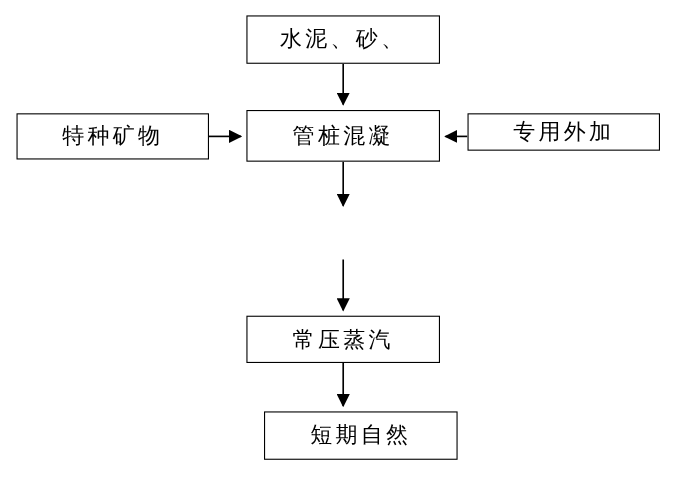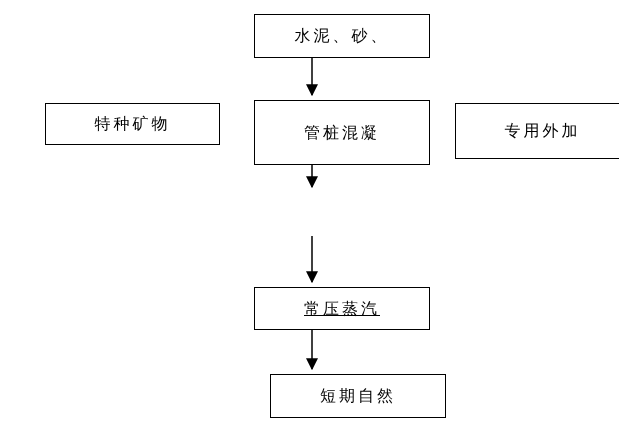--- a/index.html
+++ b/index.html
@@ -24,34 +24,33 @@
     pointer-events: none;
   }
   .node {
     position: absolute;
     box-sizing: border-box;
     border: 1px solid #000000;
     background: #ffffff;
     display: flex;
     align-items: center;
     justify-content: center;
-    font-size: 16px;
+    font-size: 20px;
     color: #000000;
     letter-spacing: 3px;
     line-height: 1;
     white-space: nowrap;
-    margin-left: 30px;
   }
   
   .node-cement      { left: 224px; top: 14px;  width: 176px; height: 44px; }
   .node-minerals    { left: 15px;  top: 103px; width: 175px; height: 42px; }
-  .node-concrete    { left: 224px; top: 100px; width: 176px; height: 65px; }
-  .node-admixture   { left: 425px; top: 103px; width: 175px; height: 56px; }
+  .node-concrete    { left: 224px; top: 100px; width: 176px; height: 47px; }
+  .node-admixture   { left: 425px; top: 103px; width: 175px; height: 34px; }
   .node-distribute  { left: 224px; top: 192px; width: 176px; height: 44px; }
-  .node-steam       { left: 224px; top: 287px; width: 176px; height: 43px; text-decoration: underline; }
+  .node-steam       { left: 224px; top: 287px; width: 176px; height: 43px; }
   .node-natural     { left: 240px; top: 374px; width: 176px; height: 44px; }
 </style>
 </head>
 <body>
 
 <div class="canvas">
 
   <svg class="connectors" viewBox="0 0 619 437" xmlns="http://www.w3.org/2000/svg">
     <defs>
       <marker id="arrowhead" viewBox="0 0 10 10" refX="9" refY="5" markerWidth="8" markerHeight="8" orient="auto-start-reverse">

